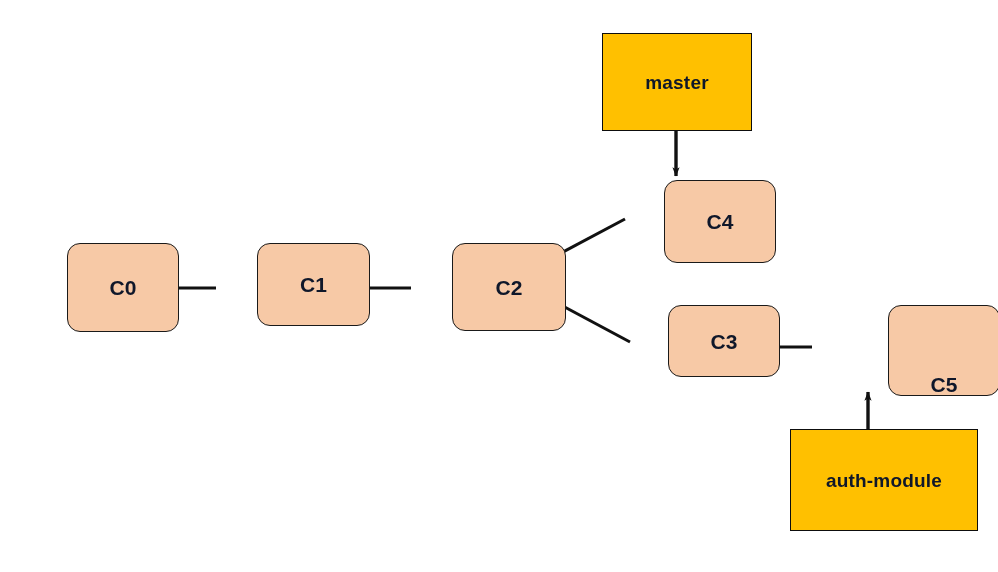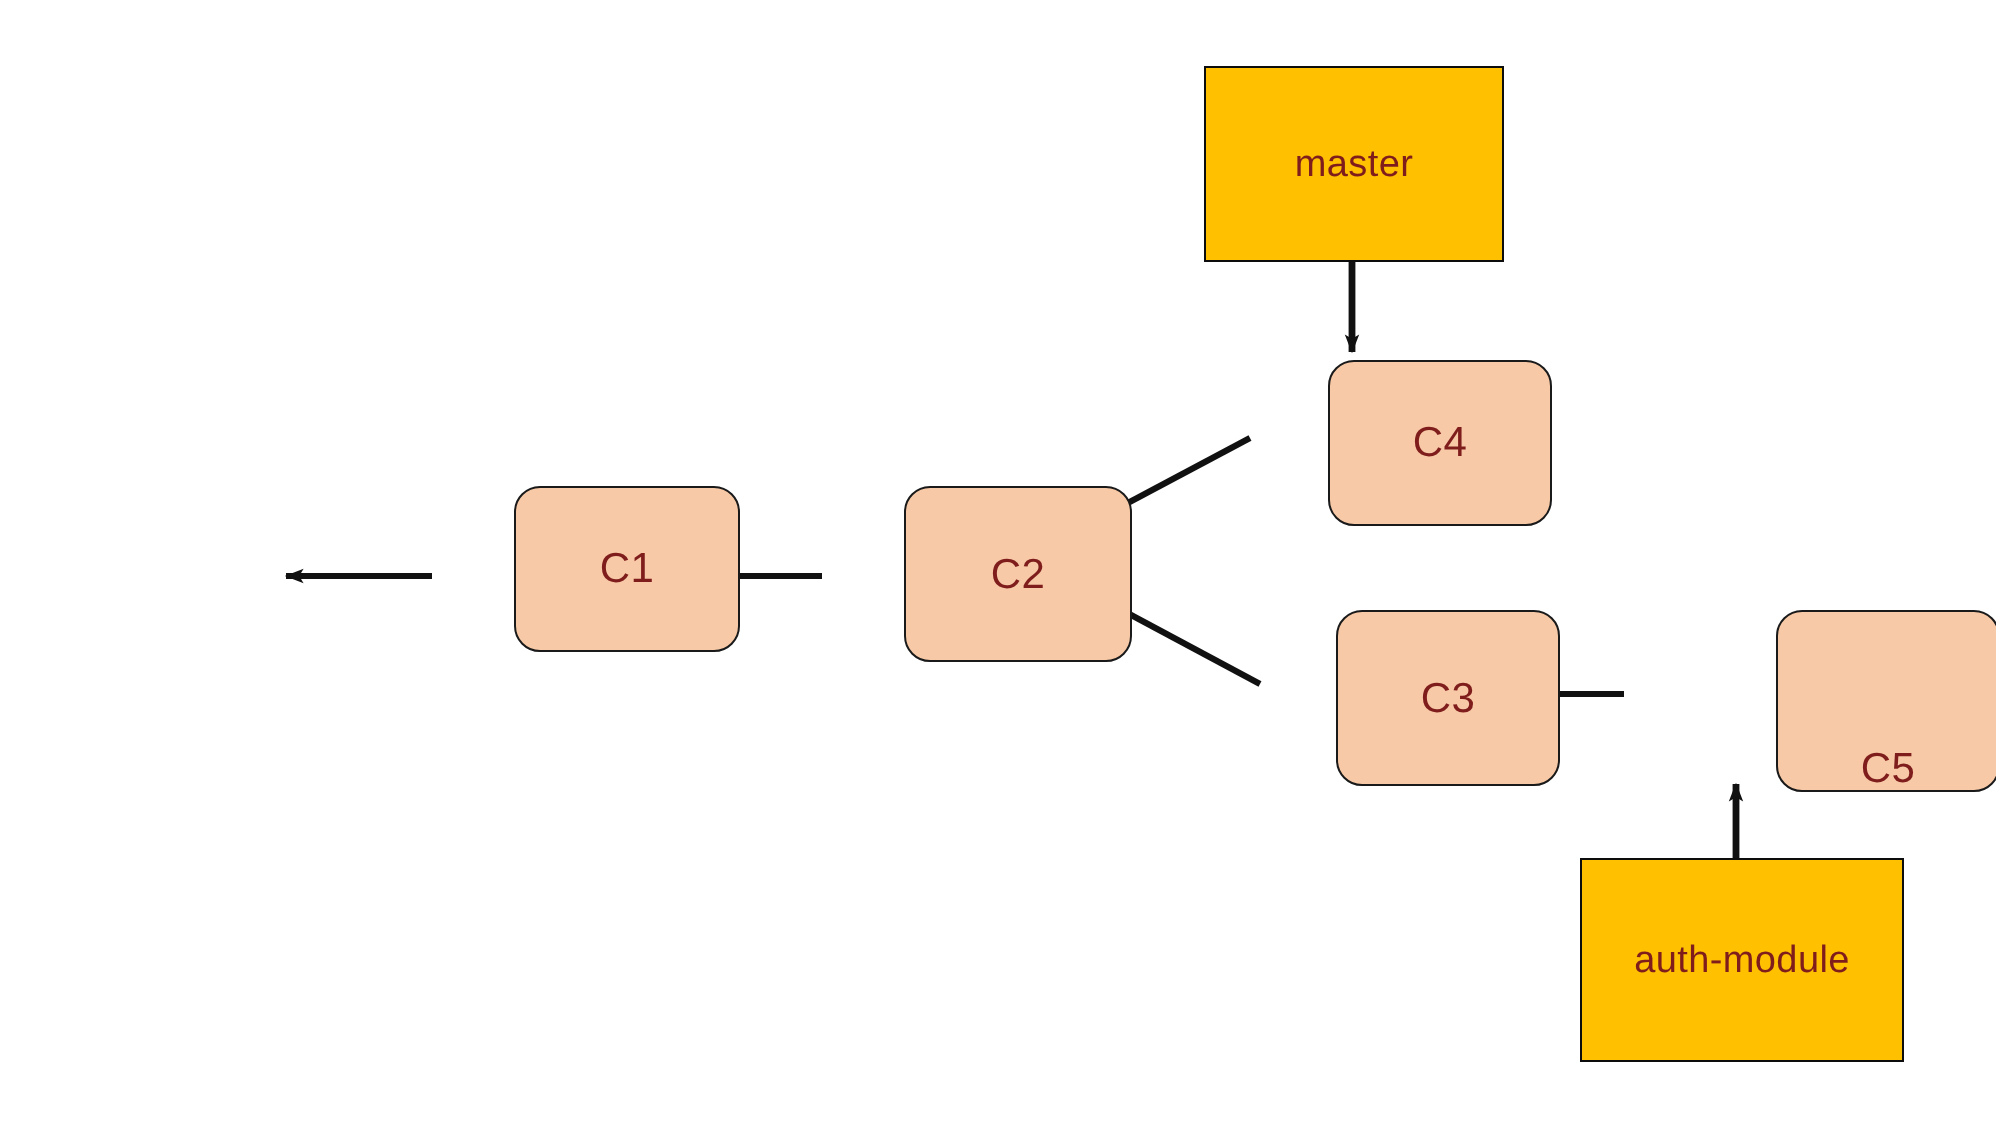--- a/index.html
+++ b/index.html
@@ -20,22 +20,22 @@
     top: 0;
     width: 998px;
     height: 572px;
   }
   .node {
     position: absolute;
     box-sizing: border-box;
     display: flex;
     align-items: center;
     justify-content: center;
-    color: #7f1d1d;
-    font-weight: normal;
+    color: #0f172a;
+    font-weight: bold;
     line-height: 1;
     user-select: none;
   }
   .commit {
     background: #F7C9A6;
     border: 1.6px solid #1a1a1a;
     border-radius: 13px;
     font-size: 21px;
     letter-spacing: 0.2px;
     margin-left: 40px;
@@ -74,42 +74,45 @@
 
     <line x1="630" y1="342" x2="531" y2="289" stroke="#111111" stroke-width="3.1" marker-end="url(#ah)"></line>
 
     <line x1="812" y1="347" x2="744" y2="347" stroke="#111111" stroke-width="3.1" marker-end="url(#ah)"></line>
 
     <line x1="676" y1="131" x2="676" y2="176" stroke="#111111" stroke-width="3.4" marker-end="url(#ah)"></line>
 
     <line x1="868" y1="429" x2="868" y2="392" stroke="#111111" stroke-width="3.4" marker-end="url(#ah)"></line>
   </svg>
 
+  <div class="node commit" style="left:27px; top:243px; width:112px; height:89px;">
+    <span>C0</span>
+  </div>
 
   <div class="node commit" style="left:217px; top:243px; width:113px; height:83px;">
     <span>C1</span>
   </div>
 
   <div class="node commit" style="left:412px; top:243px; width:114px; height:88px;">
     <span>C2</span>
   </div>
 
   <div class="node commit" style="left:624px; top:180px; width:112px; height:83px;">
     <span>C4</span>
   </div>
 
-  <div class="node commit" style="left:628px; top:305px; width:112px; height:88px;">
+  <div class="node commit" style="left:628px; top:305px; width:112px; height:72px;">
     <span>C3</span>
   </div>
 
   <div class="node commit" style="left:848px; top:305px; width:112px; height:91px;align-items:flex-end;">
     <span>C5</span>
   </div>
 
   <div class="node branch" style="left:602px; top:33px; width:150px; height:98px;">
     <span>master</span>
   </div>
 
-  <div class="node branch" style="left:790px; top:429px; width:162px; height:102px;">
+  <div class="node branch" style="left:790px; top:429px; width:188px; height:102px;">
     <span>auth-module</span>
   </div>
 
 </div>
 
 </body></html>

